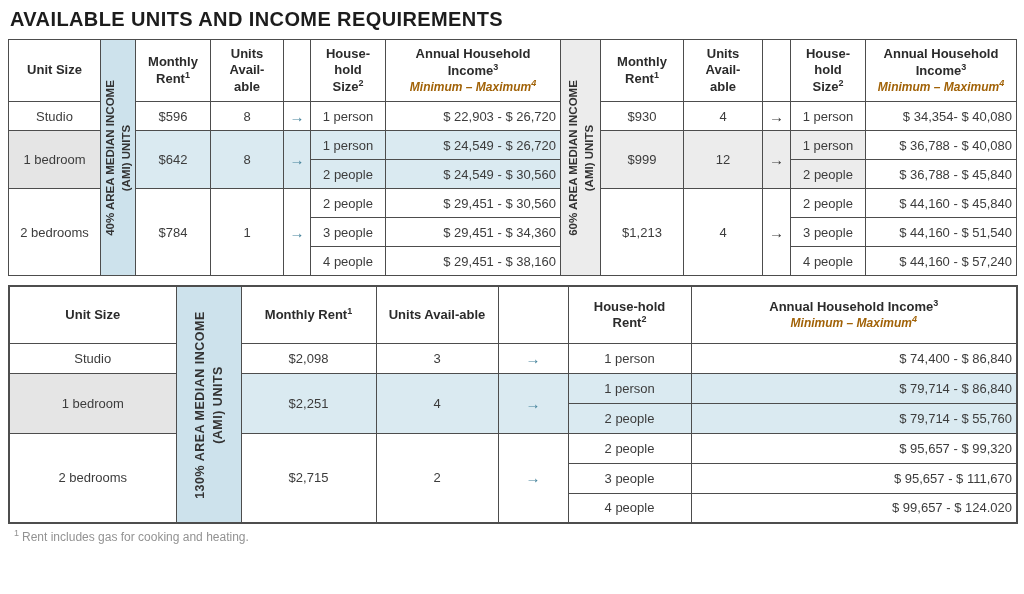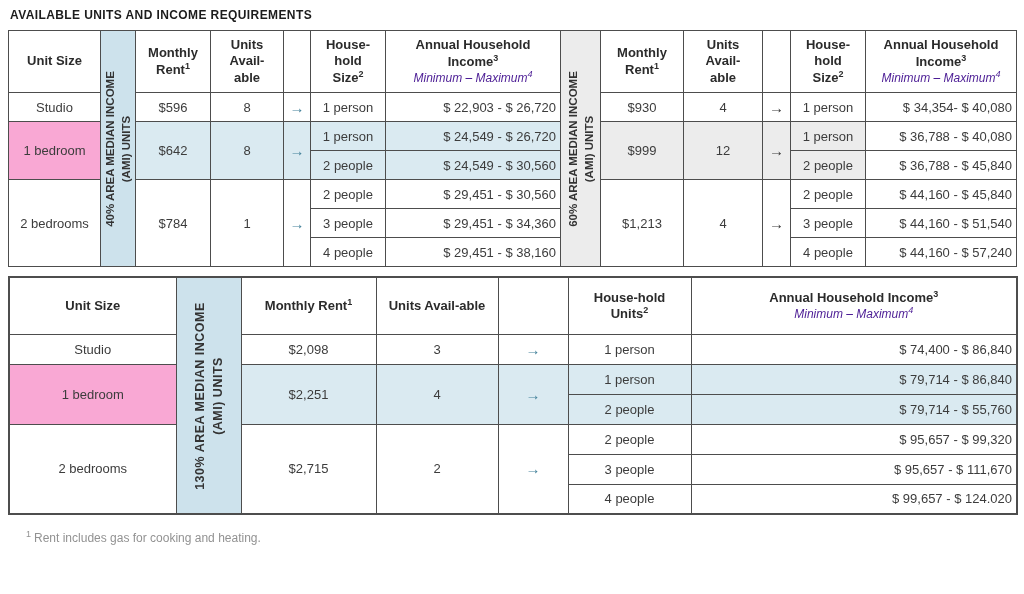--- a/index.html
+++ b/index.html
@@ -1,48 +1,48 @@
 <!DOCTYPE html>
 <html><head>
 <meta charset="utf-8">
 <style>
   html,body{margin:0;padding:0;background:#ffffff;}
   body{font-family:"Liberation Sans","DejaVu Sans",sans-serif;color:#3c3c3c;width:1024px;height:594px;box-sizing:border-box;}
   .page{padding:6px 8px 0 8px;}
-  .page-title{font-size:12px;font-weight:bold;color:#1c1c1c;letter-spacing:.4px;margin:2px 0 8px 2px;}
+  .page-title{font-size:20px;font-weight:bold;color:#1c1c1c;letter-spacing:.4px;margin:2px 0 8px 2px;}
   table{border-collapse:collapse;table-layout:fixed;width:1008px;}
   table.tbl-top{border:1px solid #4d4d4d;margin-bottom:9px;}
   table.tbl-bottom{border:2px solid #4d4d4d;}
   td{border:1px solid #4d4d4d;padding:1px 4px;text-align:center;vertical-align:middle;font-size:13px;color:#3c3c3c;overflow:hidden;}
   td.hdr{font-weight:bold;color:#2b2b2b;line-height:1.25;}
   .pre{white-space:pre-line;}
-  .inc-sub{display:block;font-weight:normal;font-style:italic;font-size:12px;color:#4c1d95;margin-top:1px;}
+  .inc-sub{display:block;font-weight:bold;font-style:italic;font-size:12px;color:#a16207;margin-top:1px;}
   sup{font-size:9px;line-height:0;}
   
   td.ami{position:relative;padding:0;}
   .ami-label{position:absolute;top:50%;left:50%;transform:translate(-50%,-50%) rotate(-90deg);transform-origin:center;white-space:pre-line;text-align:center;font-weight:bold;color:#333;line-height:1.4;}
   .ami-top{width:225px;font-size:11.5px;}
   .ami-bot{width:230px;font-size:12.5px;letter-spacing:.5px;}
   
   .bg-blue{background:#cde2ec;}
   .bg-blue-row{background:#daeaf1;}
   .bg-gray{background:#ececec;}
   .bg-gray-row{background:#ececec;}
-  .bg-unit-gray{background:#f9a8d4;}
+  .bg-unit-gray{background:#e5e5e5;}
   .arrow{font-size:15px;font-weight:bold;}
   .arrow-teal{color:#47849c;}
   .arrow-dark{color:#383838;}
   .income{text-align:right;}
   
   tr.h-head-top{height:62px;}
   tr.h-row-top{height:29px;}
   tr.h-head-bot{height:57px;}
   tr.h-row-bot{height:30px;}
   .footnotes{margin:6px 0 0 2px;font-size:12px;color:#929292;line-height:1.33;}
-  .footnotes .fn{margin:16px;}
+  .footnotes .fn{margin:4px;}
   .footnotes sup{font-size:9px;margin-right:3px;}
 </style>
 </head>
 <body>
 
 <div class="page">
   <div class="page-title">AVAILABLE UNITS AND INCOME REQUIREMENTS</div>
 
   <table class="tbl-top">
     <colgroup>
@@ -173,21 +173,21 @@
         <tr class="h-head-bot">
       <td class="hdr">Unit Size</td>
       <td class="ami bg-blue" rowspan="7">
         <div class="ami-label ami-bot">130%  AREA MEDIAN INCOME
 (AMI) UNITS</div>
       </td>
       <td class="hdr"><span>Monthly Rent</span><sup>1</sup></td>
       <td class="hdr"><span>Units Avail-able</span></td>
       <td class="hdr"></td>
       <td class="hdr"><span class="pre">House-hold
-Units</span><sup>2</sup></td>
+Rent</span><sup>2</sup></td>
       <td class="hdr">
         <span>Annual Household Income</span><sup>3</sup>
         <span class="inc-sub"><span>Minimum – Maximum</span><sup>4</sup></span>
       </td>
     </tr>
 
     <tr class="h-row-bot">
       <td>Studio</td>
       <td>$2,098</td>
       <td>3</td>

